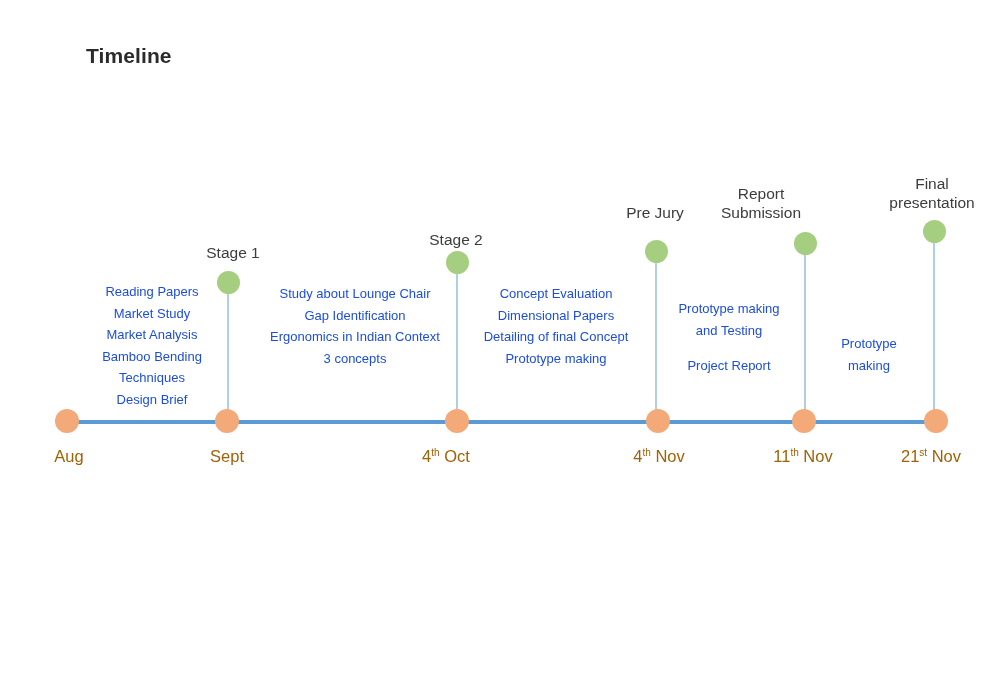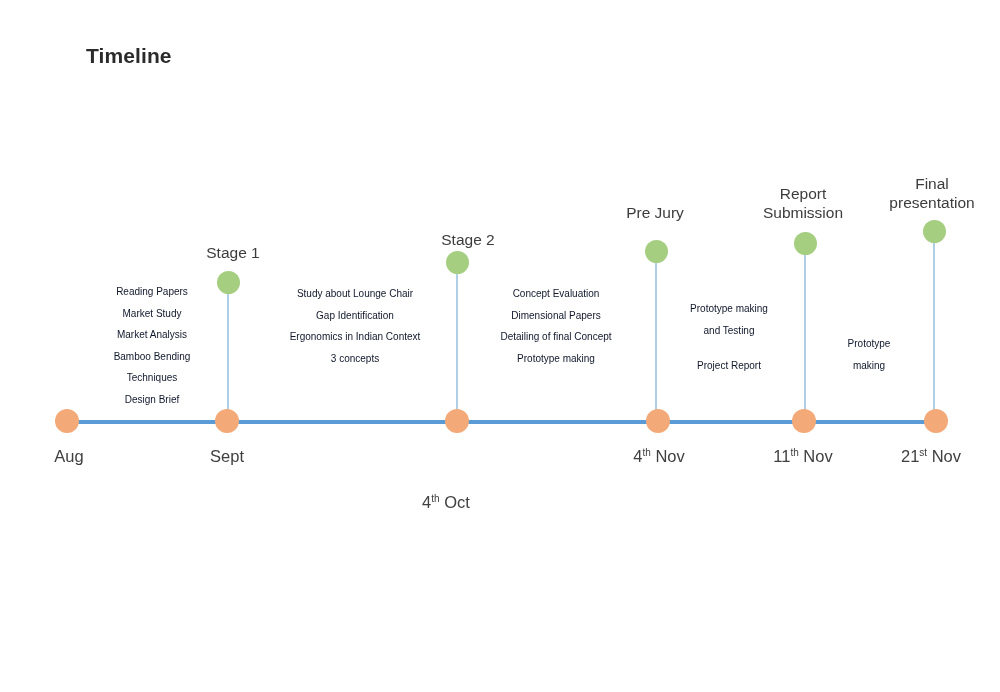--- a/index.html
+++ b/index.html
@@ -52,21 +52,21 @@
     margin-left: -12px;
     margin-top: -12px;
     border-radius: 50%;
     background: #f3aa78;
   }
   .axis-label {
     position: absolute;
     top: 447px;
     transform: translateX(-50%);
     font-size: 16.5px;
-    color: #404040;
+    color: #a16207;
     white-space: nowrap;
   }
   .axis-label sup {
     font-size: 10px;
     vertical-align: super;
     line-height: 0;
   }
 
   
   .stem {
@@ -92,23 +92,23 @@
     line-height: 19px;
     color: #3c3c3c;
     white-space: pre-line;
   }
 
   
   .task-block {
     position: absolute;
     transform: translateX(-50%);
     text-align: center;
-    font-size: 10px;
+    font-size: 13px;
     line-height: 21.5px;
-    color: #0f172a;
+    color: #1d4ed8;
   }
   .task-block .task-line {
     white-space: nowrap;
   }
   .task-block .task-line.wrap {
     white-space: pre-line;
   }
   .task-block .task-line.spacer-before {
     margin-top: 14px;
   }
@@ -128,37 +128,37 @@
   <div class="stem" style="left:805px; top:253px; height:167px;"></div>
   <div class="stem" style="left:934px; top:241px; height:179px;"></div>
 
   <div class="milestone-node" style="left:228px; top:282px;"></div>
   <div class="milestone-node" style="left:457px; top:262px;"></div>
   <div class="milestone-node" style="left:656px; top:251px;"></div>
   <div class="milestone-node" style="left:805px; top:243px;"></div>
   <div class="milestone-node" style="left:934px; top:231px;"></div>
 
   <div class="milestone-label" style="left:233px; top:243px;">Stage 1</div>
-  <div class="milestone-label" style="left:468px; top:230px;">Stage 2</div>
+  <div class="milestone-label" style="left:456px; top:230px;">Stage 2</div>
   <div class="milestone-label" style="left:655px; top:203px;">Pre Jury</div>
-  <div class="milestone-label" style="left:803px; top:184px;">Report
+  <div class="milestone-label" style="left:761px; top:184px;">Report
 Submission</div>
   <div class="milestone-label" style="left:932px; top:174px;">Final
 presentation</div>
 
   <div class="axis-node" style="left:67px;  top:421px;"></div>
   <div class="axis-node" style="left:227px; top:421px;"></div>
   <div class="axis-node" style="left:457px; top:421px;"></div>
   <div class="axis-node" style="left:658px; top:421px;"></div>
   <div class="axis-node" style="left:804px; top:421px;"></div>
   <div class="axis-node" style="left:936px; top:421px;"></div>
 
   <div class="axis-label" style="left:69px;">Aug</div>
   <div class="axis-label" style="left:227px;">Sept</div>
-  <div class="axis-label" style="left:446px;margin-top:46px;">4<sup>th</sup> Oct</div>
+  <div class="axis-label" style="left:446px;">4<sup>th</sup> Oct</div>
   <div class="axis-label" style="left:659px;text-align:center;">4<sup>th</sup> Nov</div>
   <div class="axis-label" style="left:803px;">11<sup>th</sup> Nov</div>
   <div class="axis-label" style="left:931px;">21<sup>st</sup> Nov</div>
 
   <div class="task-block" style="left:152px; top:281px;">
     <div class="task-line">Reading Papers</div>
     <div class="task-line">Market Study</div>
     <div class="task-line">Market Analysis</div>
     <div class="task-line wrap">Bamboo Bending
 Techniques</div>

